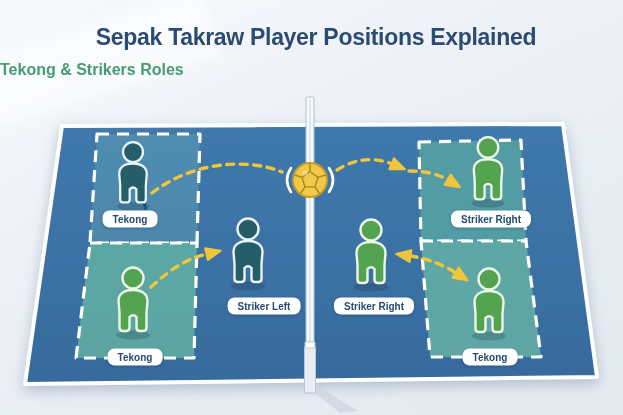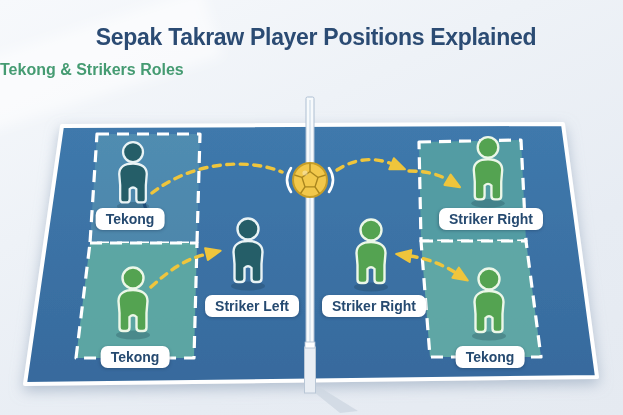--- a/index.html
+++ b/index.html
@@ -21,21 +21,21 @@
   .subtitle{
     position:absolute;left:0;top:61px;width:100%;text-align:left;
     font-size:16px;font-weight:bold;color:#459b72;
   }
   .scene{position:absolute;left:0;top:0;}
   .fig-dark{fill:#255e68;stroke:#e9f3f5;stroke-width:2.4;}
   .fig-green{fill:#54a351;stroke:#ecf7e8;stroke-width:2.4;}
   .pill{
     position:absolute;transform:translate(-50%,-50%);
     background:#ffffff;border-radius:7px;padding:3px 10px;
-    font-size:14px;font-weight:bold;color:#264a70;white-space:nowrap;
+    font-size:10px;font-weight:bold;color:#264a70;white-space:nowrap;
     box-shadow:0 1px 3px rgba(25,45,75,.35);
   }
 </style>
 </head>
 <body>
 
 <div class="stage">
 
   <div class="title">Sepak Takraw Player Positions Explained</div>
   <div class="subtitle">Tekong &amp; Strikers Roles</div>
@@ -105,18 +105,18 @@
         <line x1="8" y1="-2.6" x2="15.5" y2="-5"></line>
         <line x1="5" y1="6.9" x2="9.5" y2="13.5"></line>
         <line x1="-5" y1="6.9" x2="-9.5" y2="13.5"></line>
         <line x1="-8" y1="-2.6" x2="-15.5" y2="-5"></line>
       </g>
       <circle cx="-5" cy="-7" r="2.6" fill="rgba(255,255,255,0.35)"></circle>
     </g>
   </svg>
 
   <div class="pill" style="left:130px;top:219px;">Tekong</div>
-  <div class="pill" style="left:252px;top:306px;">Striker Left</div>
+  <div class="pill" style="left:264px;top:306px;">Striker Left</div>
   <div class="pill" style="left:374px;top:306px;">Striker Right</div>
   <div class="pill" style="left:491px;top:219px;">Striker Right</div>
   <div class="pill" style="left:135px;top:357px;">Tekong</div>
   <div class="pill" style="left:490px;top:357px;">Tekong</div>
 </div>
 
 </body></html>

